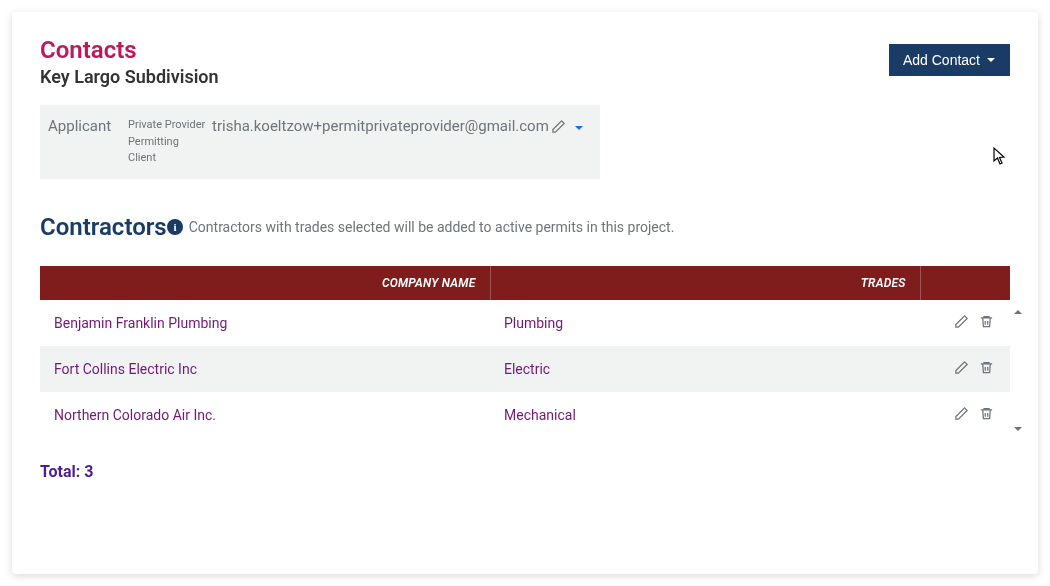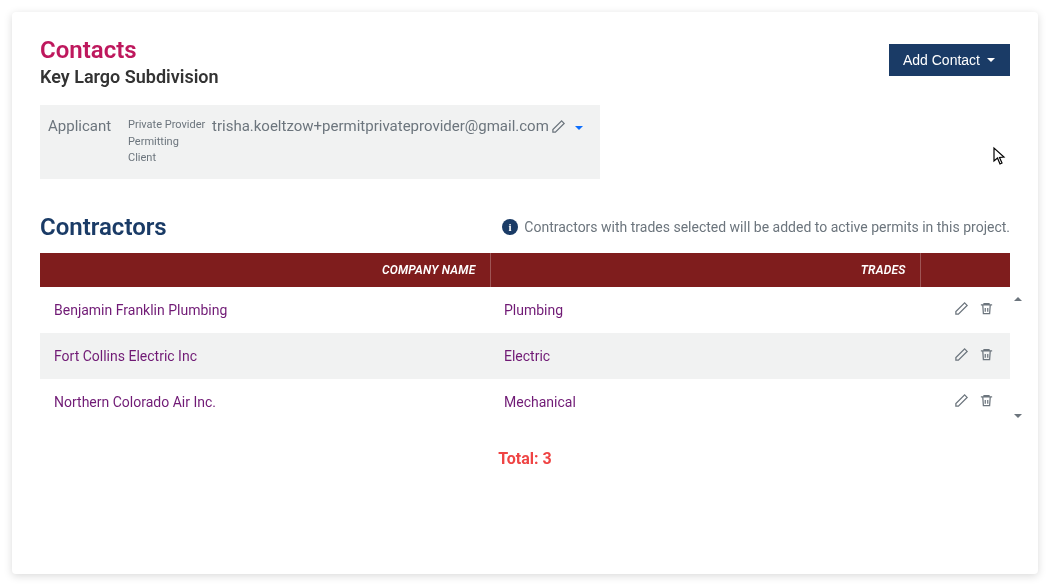--- a/index.html
+++ b/index.html
@@ -107,24 +107,24 @@
     .dropdown-caret {
       color: #0d6efd;
       display: inline-flex;
     }
     .dropdown-caret svg {
       width: 10px;
       height: 10px;
     }
     .contractors-header {
       display: flex;
-      justify-content: space-between;
+      justify-content: flex-start;
       align-items: center;
       margin-top: 34px;
-      margin-bottom: 12px;
+      margin-bottom: 25px;
     }
     .contractors-title {
       color: #1a3b66;
       font-size: 24px;
       font-weight: 600;
     }
     .contractors-hint {
       color: #6c757d;
       font-size: 14px;
       display: flex;
@@ -187,25 +187,25 @@
       flex-direction: column;
       justify-content: space-between;
       align-items: center;
       color: #6c757d;
     }
     .scroll-indicator svg {
       width: 10px;
       height: 10px;
     }
     .total-row {
-      text-align: center;
+      text-align: left;
       padding-top: 24px;
       font-size: 16px;
       font-weight: 700;
-      color: #ef4444;
+      color: #4c1d95;
     }
     .cursor-icon {
       position: absolute;
       top: 134px;
       right: 30px;
       color: #000;
     }
     .cursor-icon svg {
       width: 16px;
       height: 20px;

